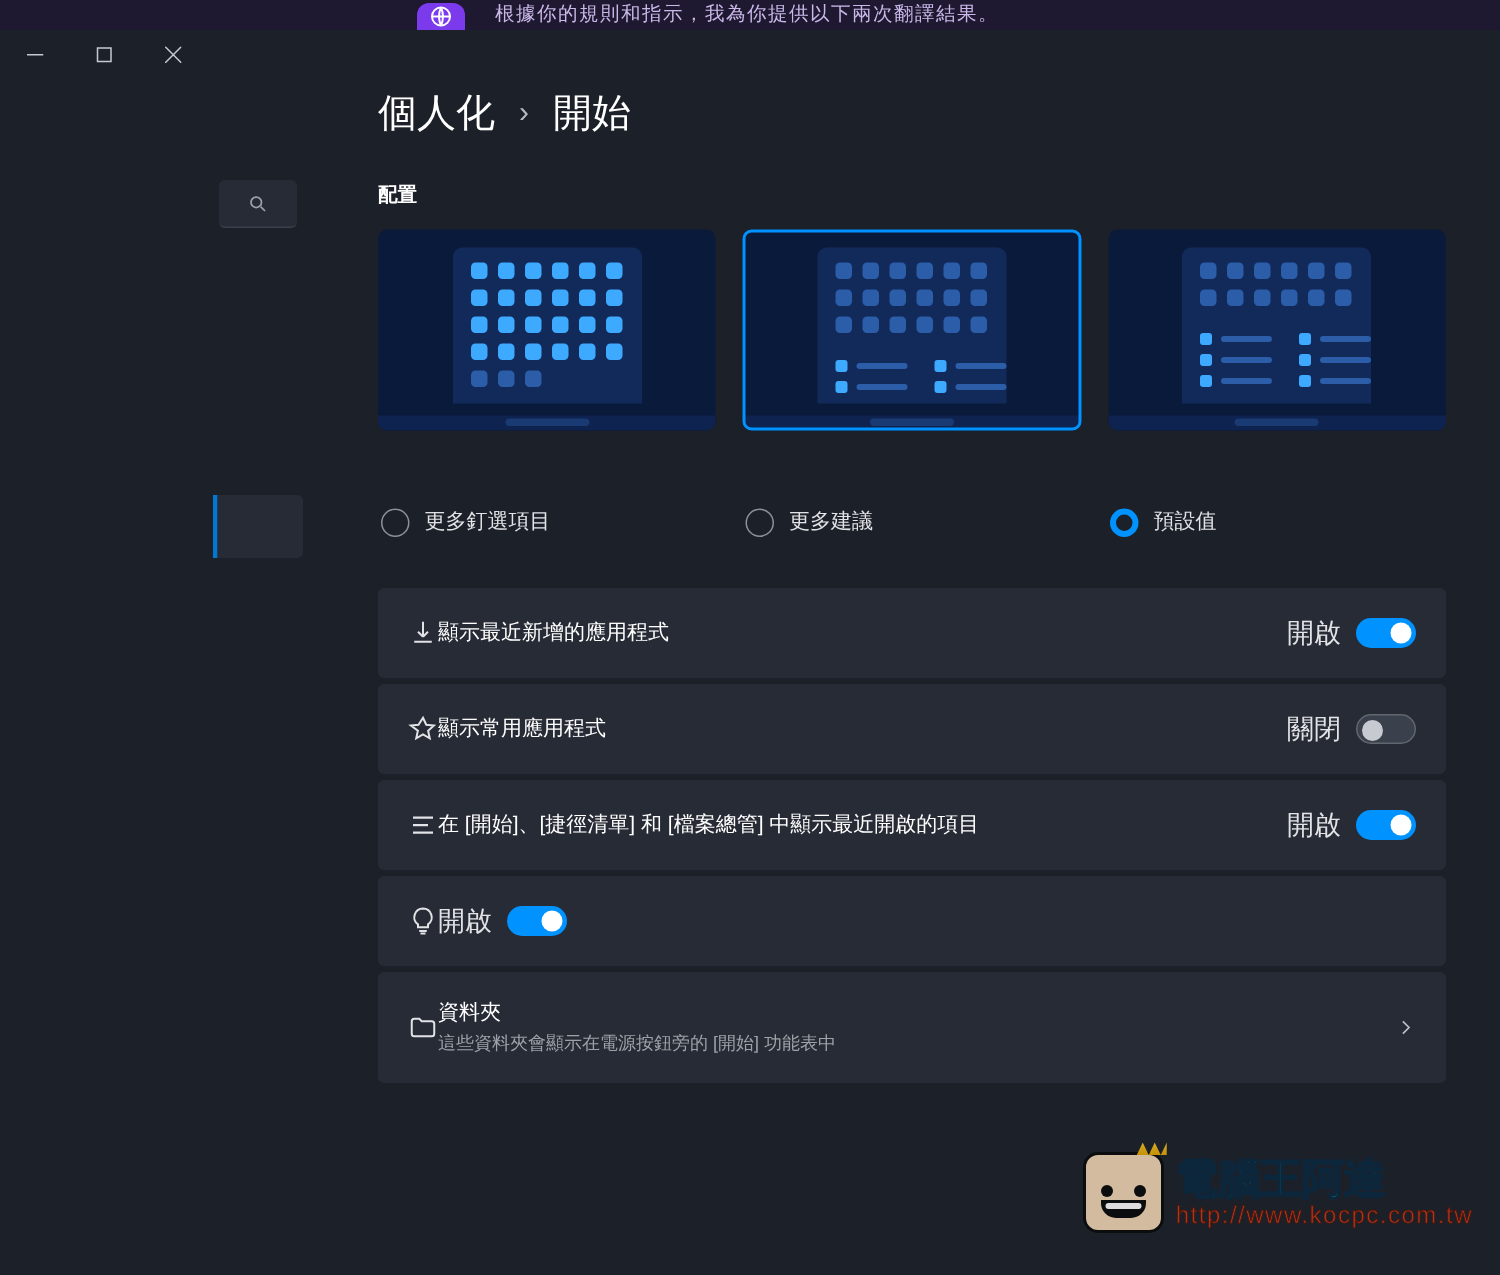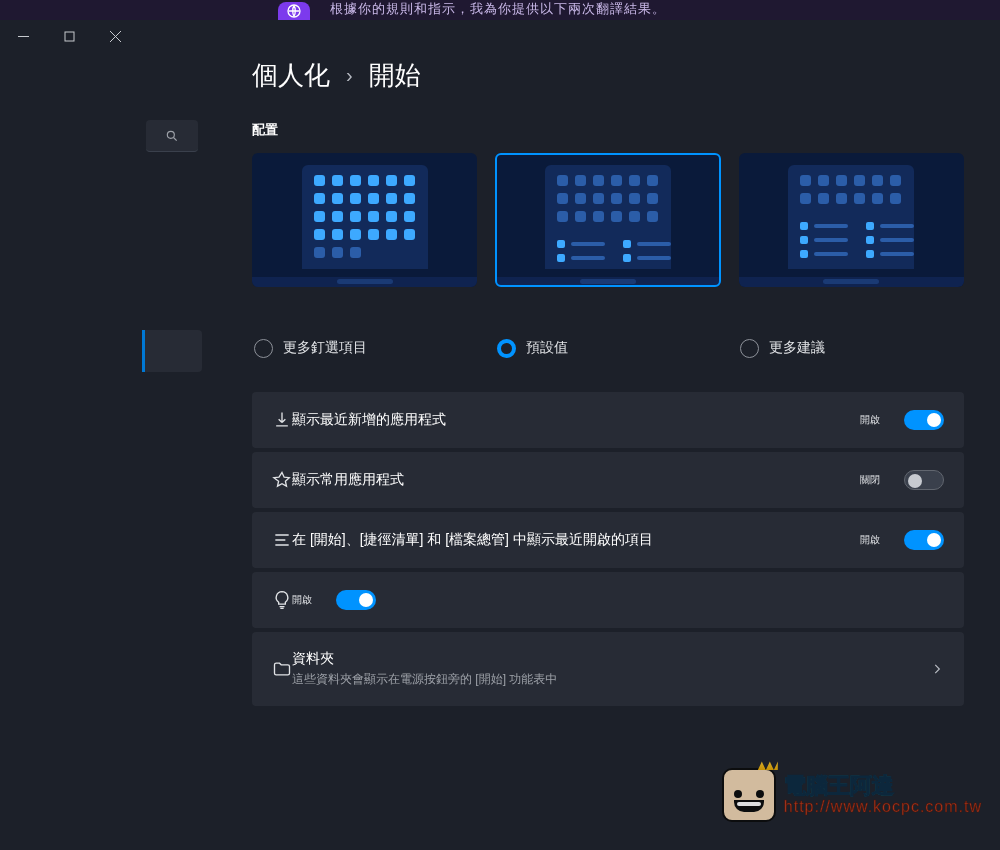--- a/index.html
+++ b/index.html
@@ -202,21 +202,21 @@
     align-items: center;
   }
   .row .icon {
     width: 20px; height: 20px; color:#e1e3e6; flex-shrink:0;
     display:flex; align-items:center; justify-content:center;
   }
   .row .icon svg { width:20px; height:20px; }
   .row .text { flex: 1; display:flex; flex-direction:column; gap:3px; }
   .row .title { font-size: 14px; color:#ffffff; }
   .row .sub { font-size: 12px; color:#9da1a8; }
-  .row .state { font-size: 10px; color:#e1e3e6; margin-right:24px; }
+  .row .state { font-size: 18px; color:#e1e3e6; margin-right:10px; }
   .toggle {
     width: 40px; height: 20px; border-radius: 10px;
     position: relative; flex-shrink:0;
   }
   .toggle.on { background:#0093ff; }
   .toggle.off { background:#3a404c; border:1px solid #61666f; }
   .toggle .knob {
     position:absolute; top:3px;
     width:14px; height:14px; border-radius:50%; background:#1c2029;
   }
@@ -266,21 +266,21 @@
     background:#fff; border-radius:2px;
   }
   .face .crown{
     position:absolute; top:-12px; right:-4px;
     width:20px; height:12px;
     background:linear-gradient(#ffce3a,#e3a600);
     clip-path: polygon(0 100%,20% 30%,40% 100%,60% 30%,80% 100%,100% 30%,100% 100%);
   }
   .wm-text { display:flex; flex-direction:column; line-height:1.1;}
   .wm-text .t1{
-    font-size:22px; font-weight:700;
+    font-size:28px; font-weight:700;
     color:#14b8a6;
     -webkit-text-stroke: 1px #0a2940;
   }
   .wm-text .t2{
     font-size:16px;
     letter-spacing:1px;
     color:#c23a1d;
     -webkit-text-stroke: .5px #5a1300;
   }
 </style>
@@ -496,26 +496,26 @@
             </div>
         </div>
       </div>
 
       <div class="layout-radios">
         <div class="radio-item">
           <span class="radio"></span>
           <span>更多釘選項目</span>
         </div>
         <div class="radio-item">
+          <span class="radio"></span>
+          <span>更多建議</span>
+        </div>
+        <div class="radio-item">
           <span class="radio checked"></span>
           <span>預設值</span>
-        </div>
-        <div class="radio-item">
-          <span class="radio"></span>
-          <span>更多建議</span>
         </div>
       </div>
 
       <div class="settings">
 
         <div class="row">
           <span class="icon">
             <svg viewBox="0 0 24 24" fill="none" stroke="currentColor" stroke-width="1.6">
                 <path d="M12 3v12m0 0l-4-4m4 4l4-4M5 19h14"></path>
               </svg>

